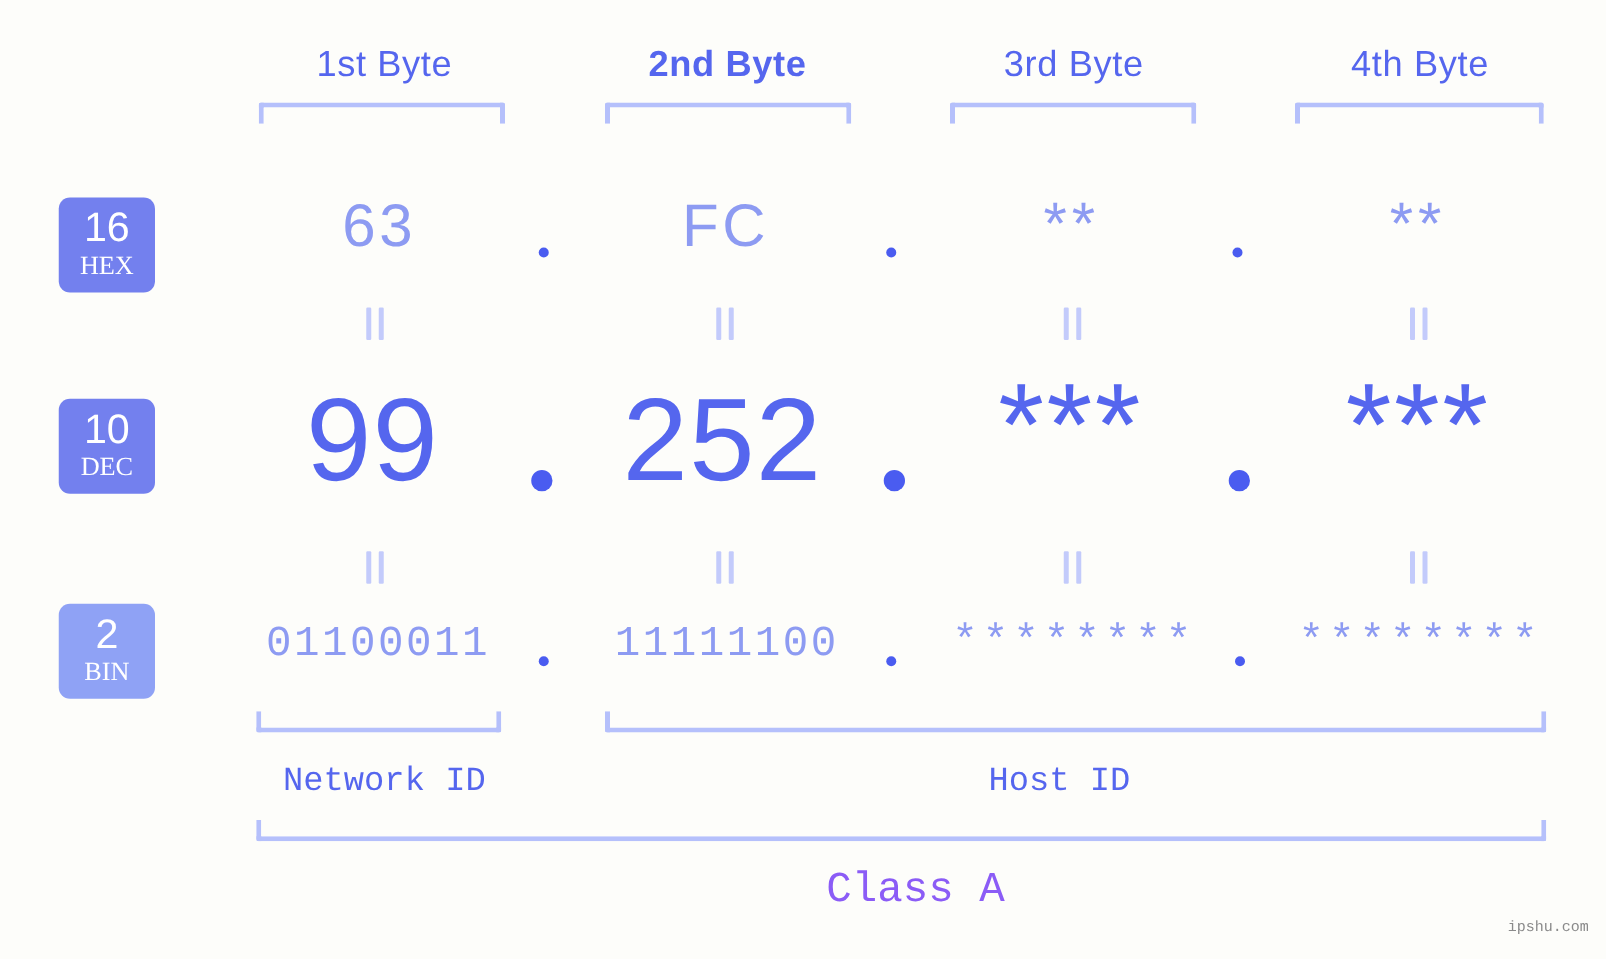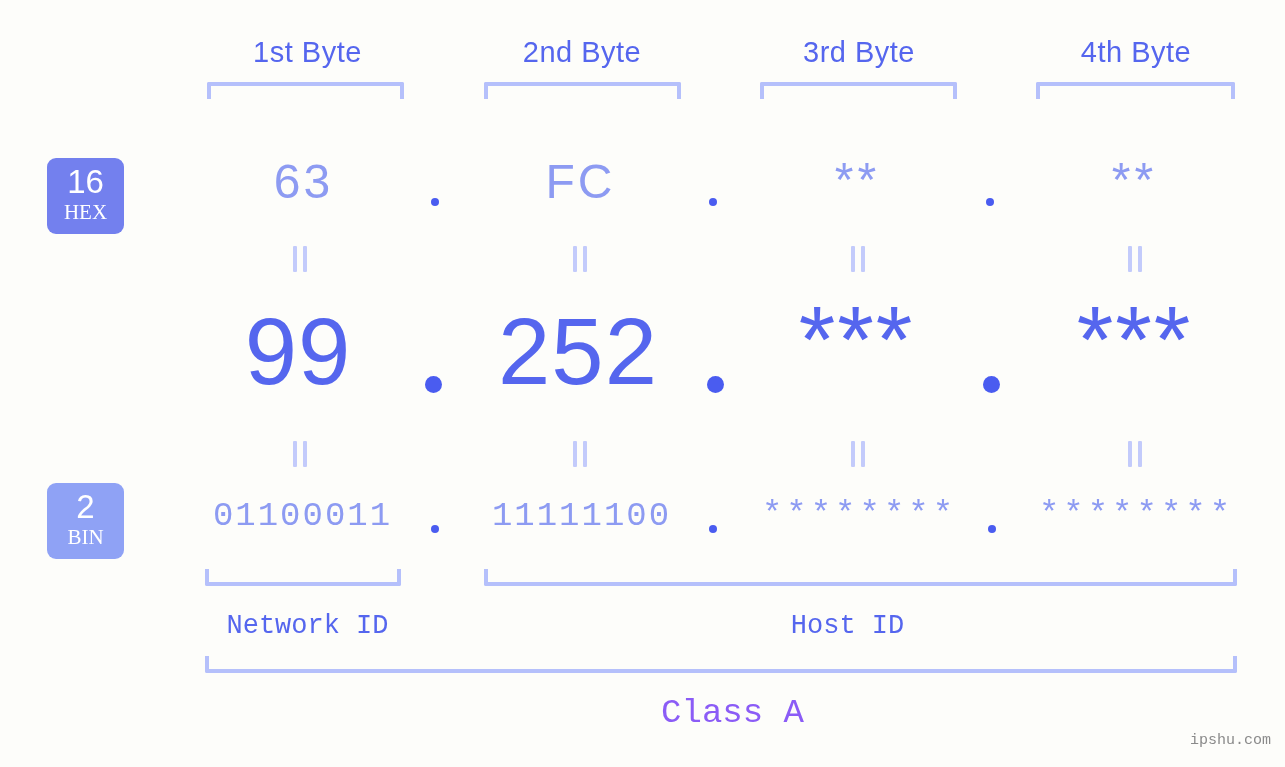--- a/index.html
+++ b/index.html
@@ -181,33 +181,33 @@
     color: #8b5cf6;
     font-family: "Liberation Mono", monospace;
     white-space: nowrap;
   }
 
   
   .watermark {
     position: absolute;
     right: 14px;
     bottom: 18px;
-    font-size: 15px;
+    font-size: 12px;
     color: #8a8a8a;
     font-family: "Liberation Mono", monospace;
     margin-left: 22px;
   }
 </style>
 </head>
 <body>
 
 <div id="stage">
 
   <div class="byte-label" style="left:205px;width:205px;">1st Byte</div>
-  <div class="byte-label" style="left:483px;width:198px;">2nd Byte</div>
+  <div class="byte-label" style="left:483px;width:198px;font-weight:bold;">2nd Byte</div>
   <div class="byte-label" style="left:760px;width:198px;">3rd Byte</div>
   <div class="byte-label" style="left:1036px;width:200px;">4th Byte</div>
 
   <div class="bracket-down" style="left:207px;top:82px;width:197px;"></div>
   <div class="bracket-down" style="left:484px;top:82px;width:197px;"></div>
   <div class="bracket-down" style="left:760px;top:82px;width:197px;"></div>
   <div class="bracket-down" style="left:1036px;top:82px;width:199px;"></div>
 
   <div class="badge" style="top:158px;background:#7380ee;">
     <span class="num">16</span>
@@ -235,20 +235,24 @@
   </div>
   <div class="eq" style="left:850px;top:246px;">
     <span class="l"></span>
       <span class="r"></span>
   </div>
   <div class="eq" style="left:1127px;top:246px;">
     <span class="l"></span>
       <span class="r"></span>
   </div>
 
+  <div class="badge" style="top:319px;background:#7380ee;">
+    <span class="num">10</span>
+    <span class="nm">DEC</span>
+  </div>
 
   <div class="cell dec-val" style="left:194px;top:297px;width:208px;">99</div>
   <div class="dot dot-dec" style="left:425px;top:376px;"></div>
 
   <div class="cell dec-val" style="left:470px;top:297px;width:216px;">252</div>
   <div class="dot dot-dec" style="left:707px;top:376px;"></div>
 
   <div class="cell dec-star" style="left:752px;top:285px;width:209px;">***</div>
   <div class="dot dot-dec" style="left:983px;top:376px;"></div>
 

